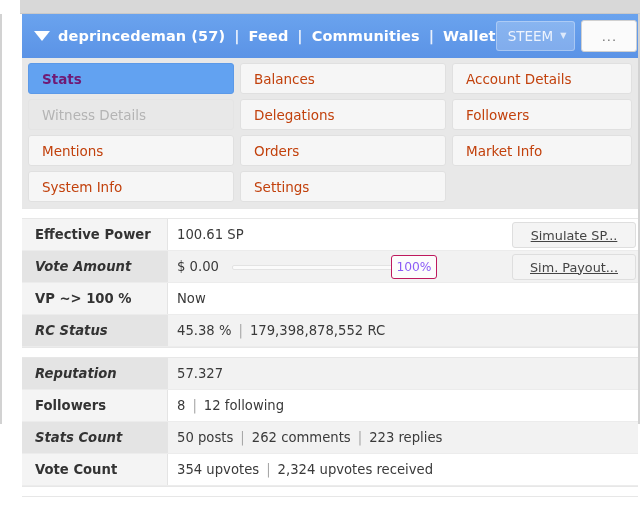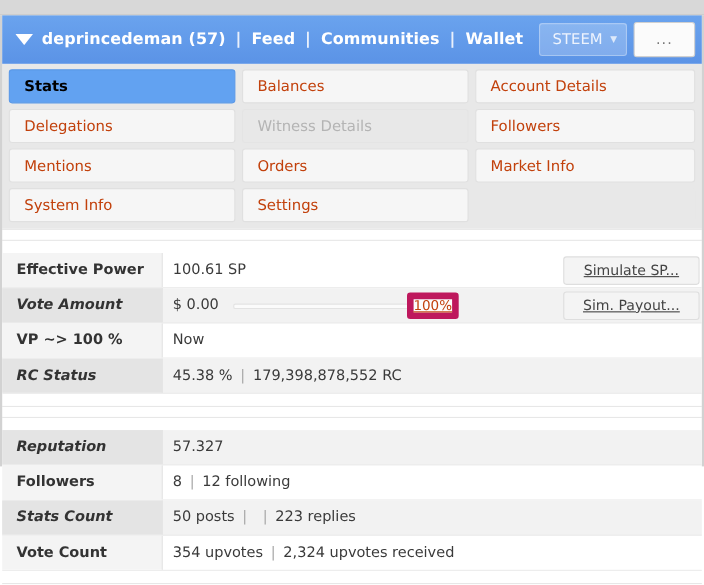--- a/index.html
+++ b/index.html
@@ -15,20 +15,21 @@
     -webkit-font-smoothing: antialiased;
   }
 
   
   #app {
     position: relative;
     width: 640px;
     height: 424px;
     background: #ffffff;
     box-sizing: border-box;
+    padding-left: 20px;
   }
   .top-strip {
     height: 14px;
     background: #d8d8d8;
     border-bottom: 1px solid #c9c9c9;
     box-sizing: border-box;
   }
   .edge-left, .edge-right {
     position: absolute;
     top: 14px;
@@ -132,37 +133,37 @@
     padding-left: 13px;
     font-size: 13.5px;
     color: #c2410c;
     box-sizing: border-box;
     overflow: hidden;
     white-space: nowrap;
   }
   .tab.active {
     background: #62a2f1;
     border-color: #5b99e8;
-    color: #000000;
+    color: #701a75;
     font-weight: bold;
     text-align: right;
   }
   .tab.disabled {
     background: #e8e8e8;
     border-color: #e4e4e4;
     color: #b4b4b4;
   }
   .tab.empty {
     background: #e8e8e8;
     border-color: transparent;
   }
 
   
   .section {
-    margin: 11px 2px;
+    margin: 0 2px;
     background: #ffffff;
   }
   .gap {
     height: 11px;
     background: #ffffff;
     margin: 0 2px;
     border-top: 1px solid #e7e7e7;
     border-bottom: 1px solid #e7e7e7;
     box-sizing: border-box;
   }
@@ -229,29 +230,28 @@
     border-radius: 2px;
     box-sizing: border-box;
   }
   .slider-thumb {
     position: absolute;
     right: 0;
     top: -1px;
     height: 24px;
     min-width: 46px;
     background: #fcfcfc;
-    border: 6px solid #be185d;
+    border: 1px solid #be185d;
     border-radius: 3px;
     display: flex;
     align-items: center;
     justify-content: center;
     font-size: 12.3px;
-    color: #c2410c;
-    box-sizing: border-box;
-    text-decoration: underline;
+    color: #8b5cf6;
+    box-sizing: border-box;
   }
 
   
   .row-action {
     position: absolute;
     right: 2px;
     top: 3px;
     height: 26px;
     width: 124px;
     background: #f4f4f4;
@@ -303,22 +303,22 @@
 
     <span class="dots-button">
       <span>...</span>
     </span>
   </div>
 
   <div class="tabgrid">
     <div class="tab active">Stats</div>
     <div class="tab">Balances</div>
     <div class="tab">Account Details</div>
+    <div class="tab disabled">Witness Details</div>
     <div class="tab">Delegations</div>
-    <div class="tab disabled">Witness Details</div>
     <div class="tab">Followers</div>
     <div class="tab">Mentions</div>
     <div class="tab">Orders</div>
     <div class="tab">Market Info</div>
     <div class="tab">System Info</div>
     <div class="tab">Settings</div>
     <div class="tab empty"></div>
   </div>
 
   <div class="gap"></div>
@@ -381,20 +381,21 @@
         <span class="vsep">|</span>
         <span>12 following</span>
       </div>
     </div>
 
     <div class="row alt">
       <div class="cell-label">Stats Count</div>
       <div class="cell-value">
         <span>50 posts</span>
         <span class="vsep">|</span>
+        <span>262 comments</span>
         <span class="vsep">|</span>
         <span>223 replies</span>
       </div>
     </div>
 
     <div class="row">
       <div class="cell-label">Vote Count</div>
       <div class="cell-value">
         <span>354 upvotes</span>
         <span class="vsep">|</span>

